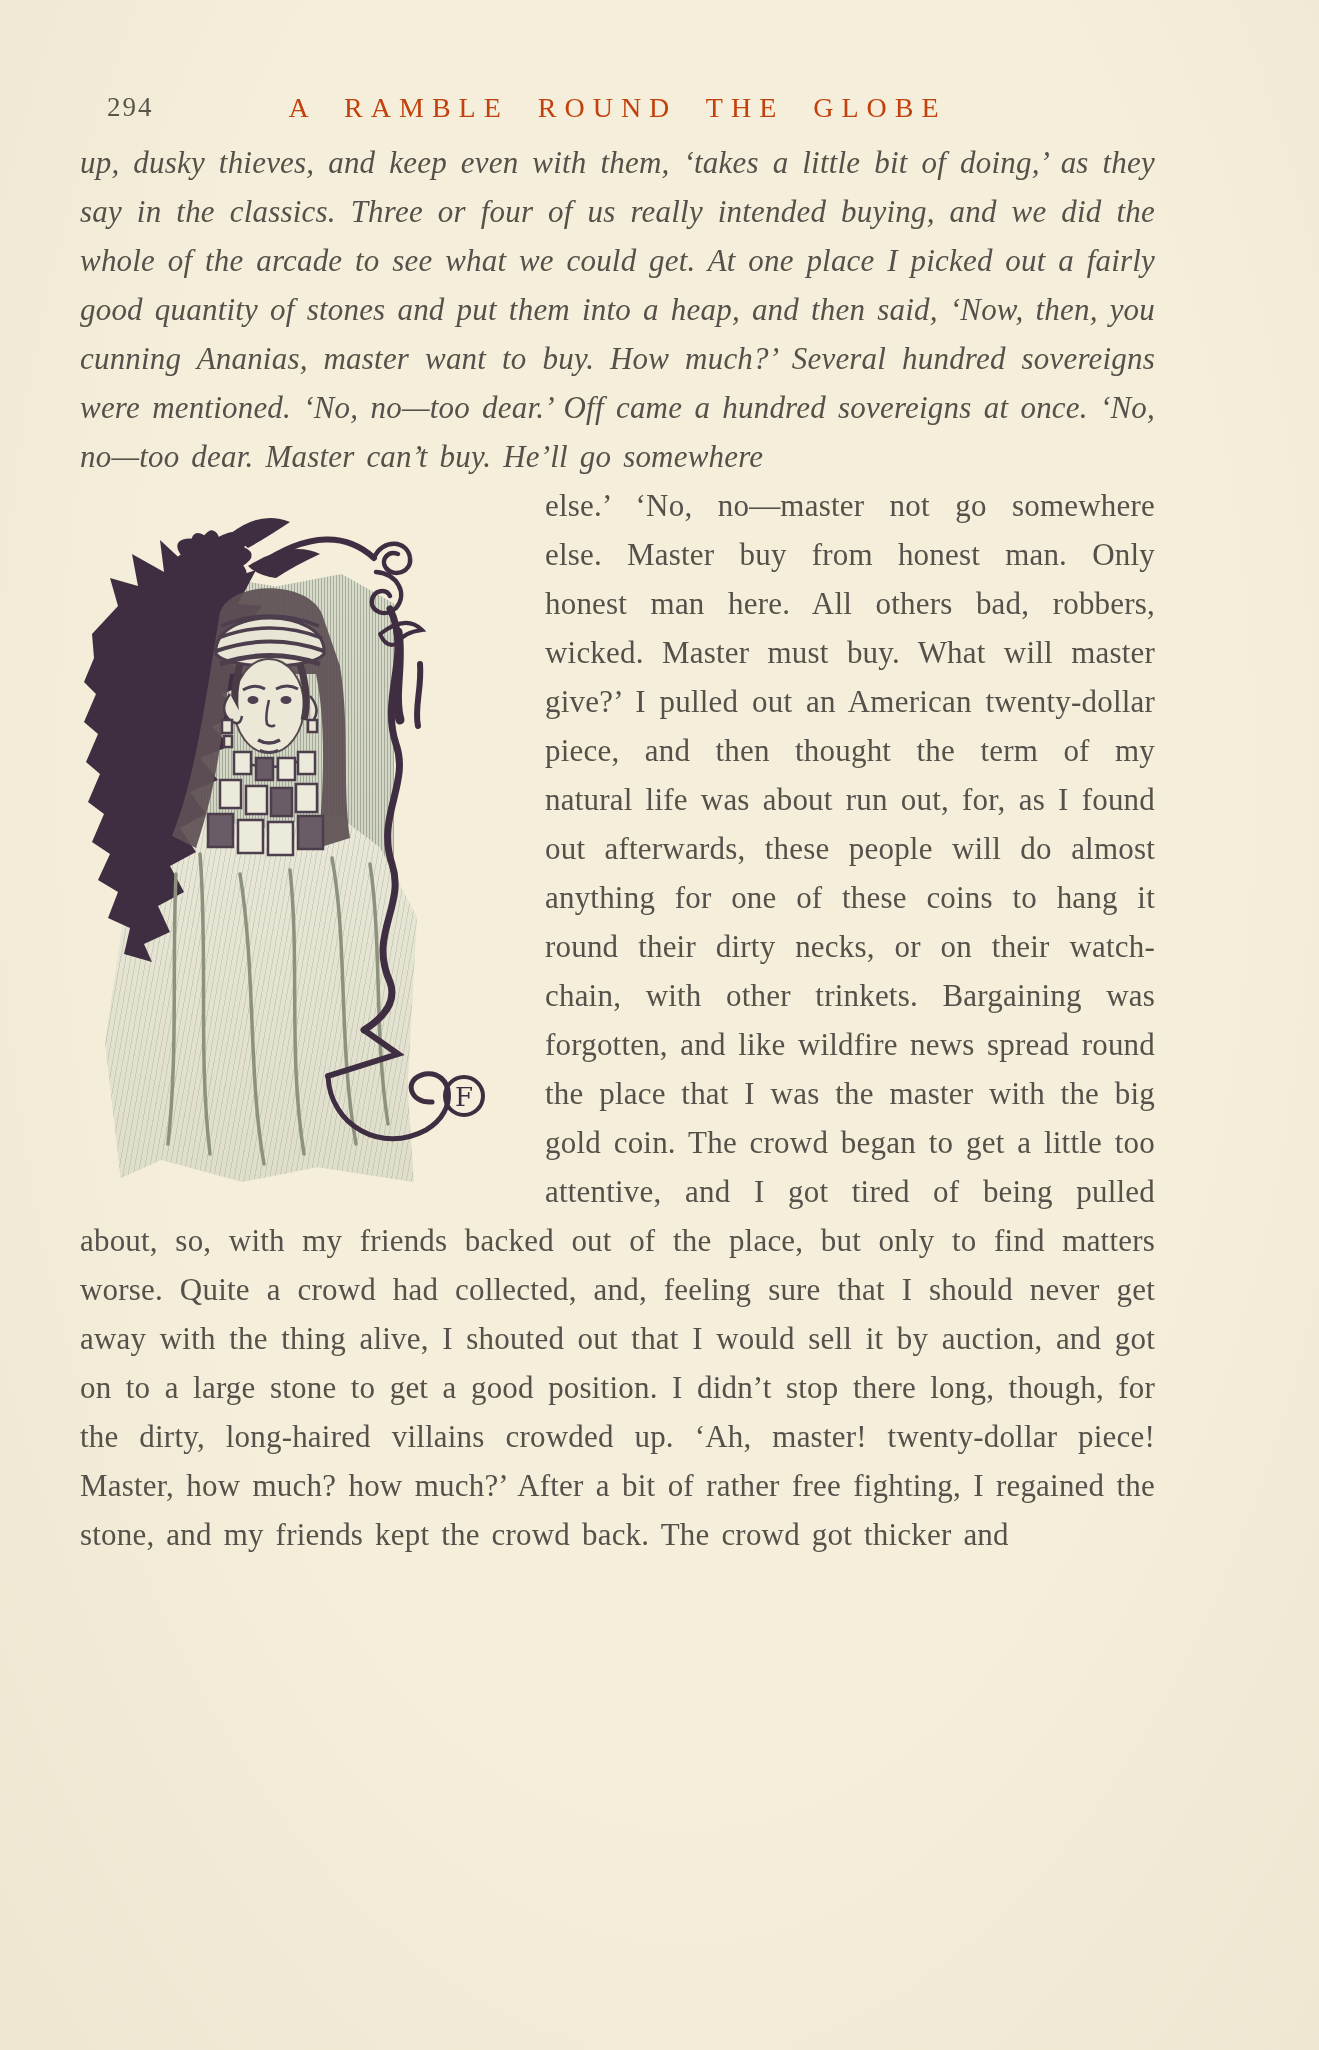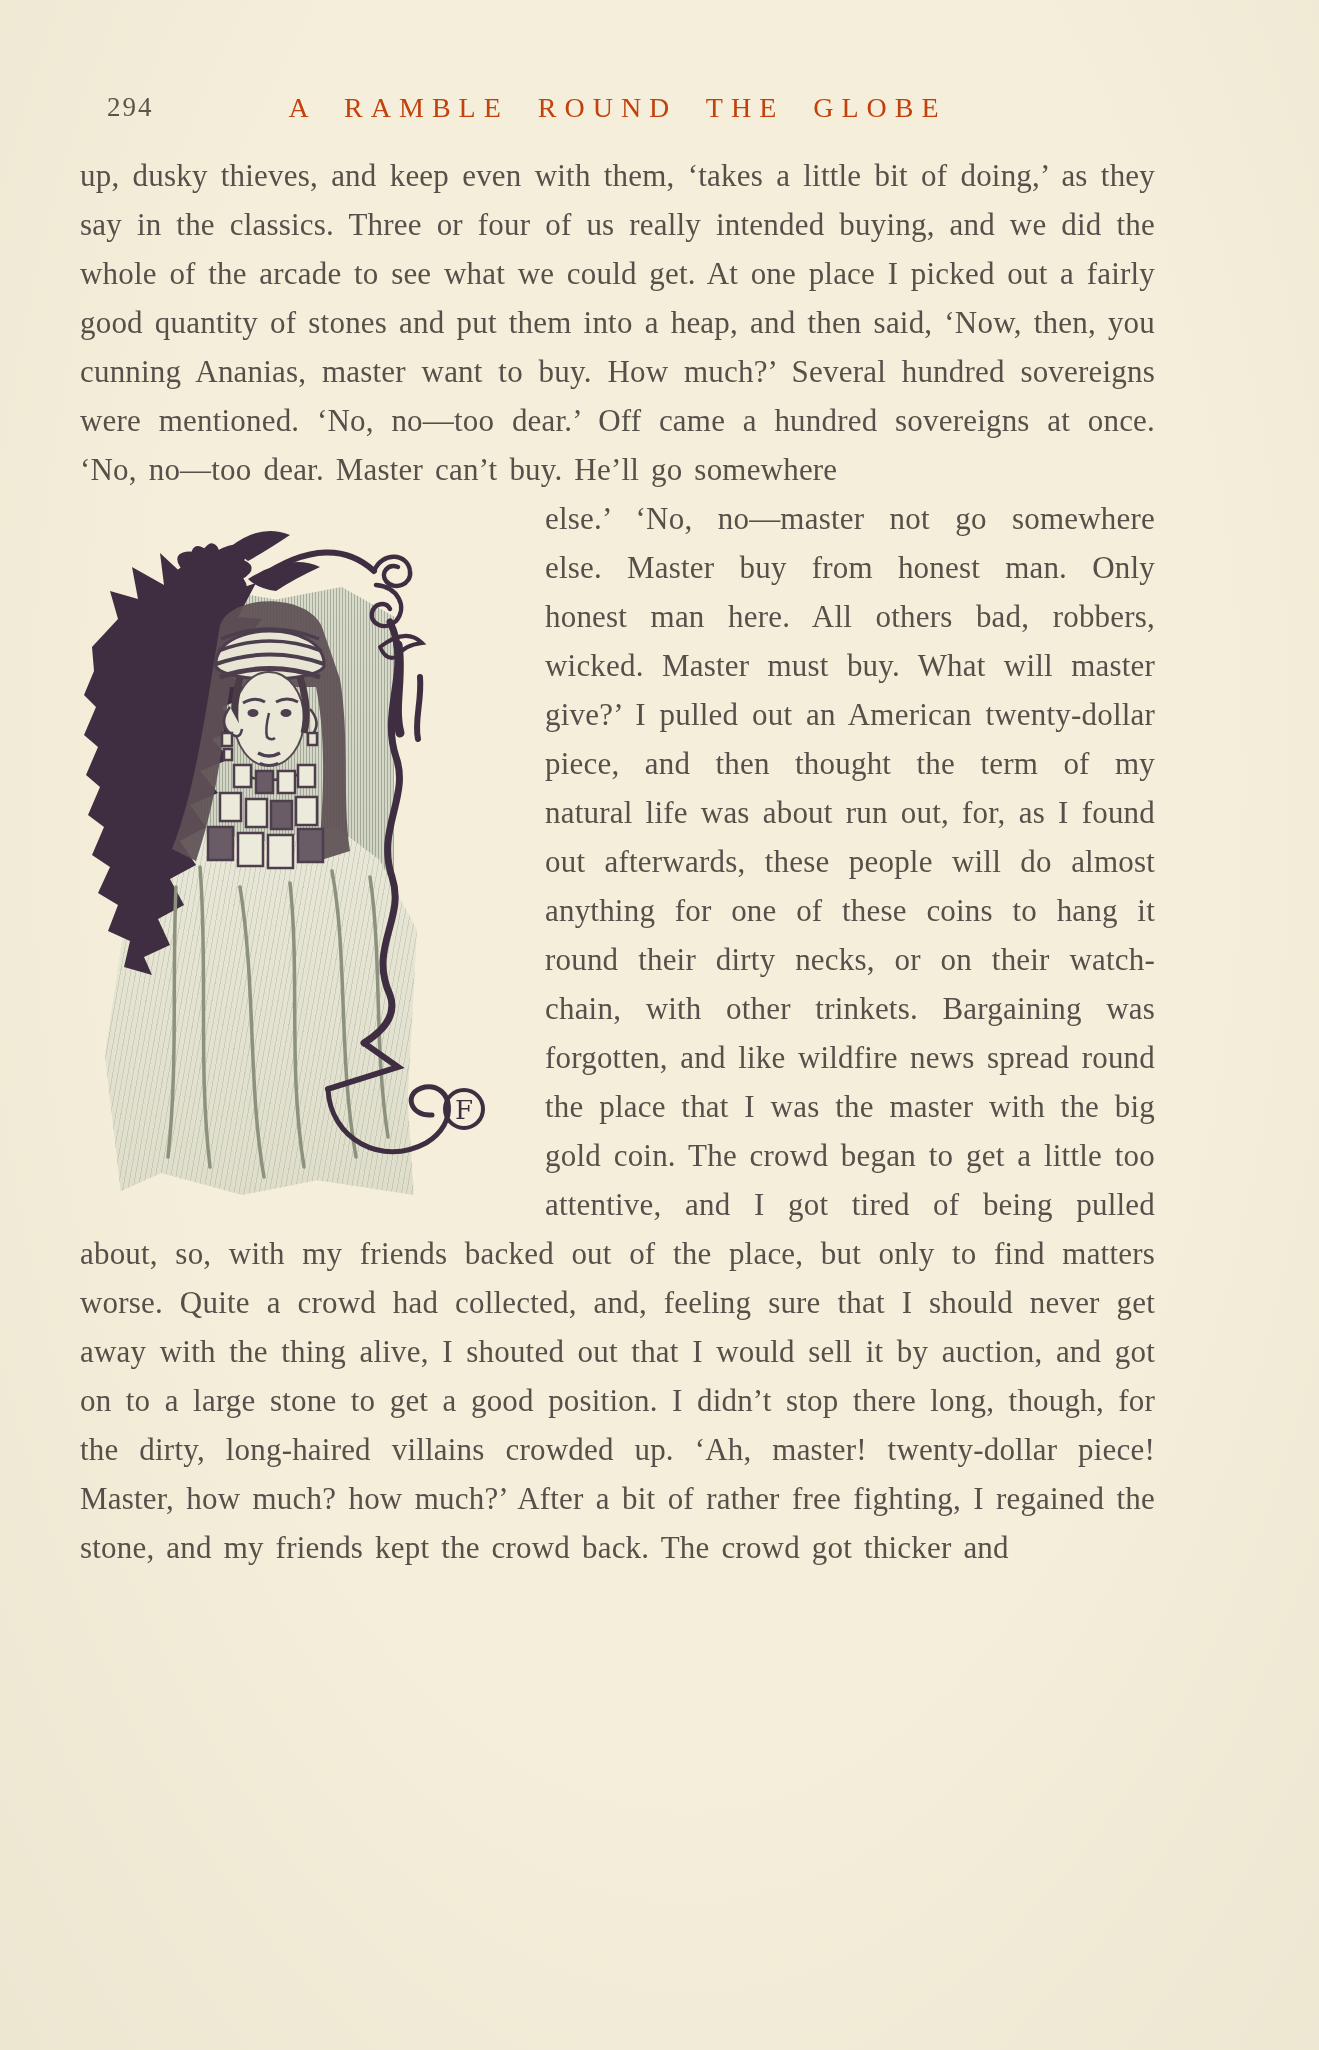--- a/index.html
+++ b/index.html
@@ -27,21 +27,21 @@
     color:#c2410c;white-space:nowrap;
   }
 
   
   .text-block{margin:0 0 0 80px;width:1075px;}
   .para{
     font-size:31px;line-height:49px;margin:0;
     text-align:justify;word-spacing:4px;letter-spacing:.2px;
     color:#55504a;
   }
-  .para-top{margin-top:19px;}
+  .para-top{margin-top:6px;font-style:italic;}
   .para-flow{margin-top:0;}
 
   
   .illo{
     float:left;width:440px;height:670px;
     margin:33px 25px 10px 0;padding:0;position:relative;
   }
   .illo-hatch{
     position:absolute;left:52px;top:60px;width:262px;height:420px;
     background:

